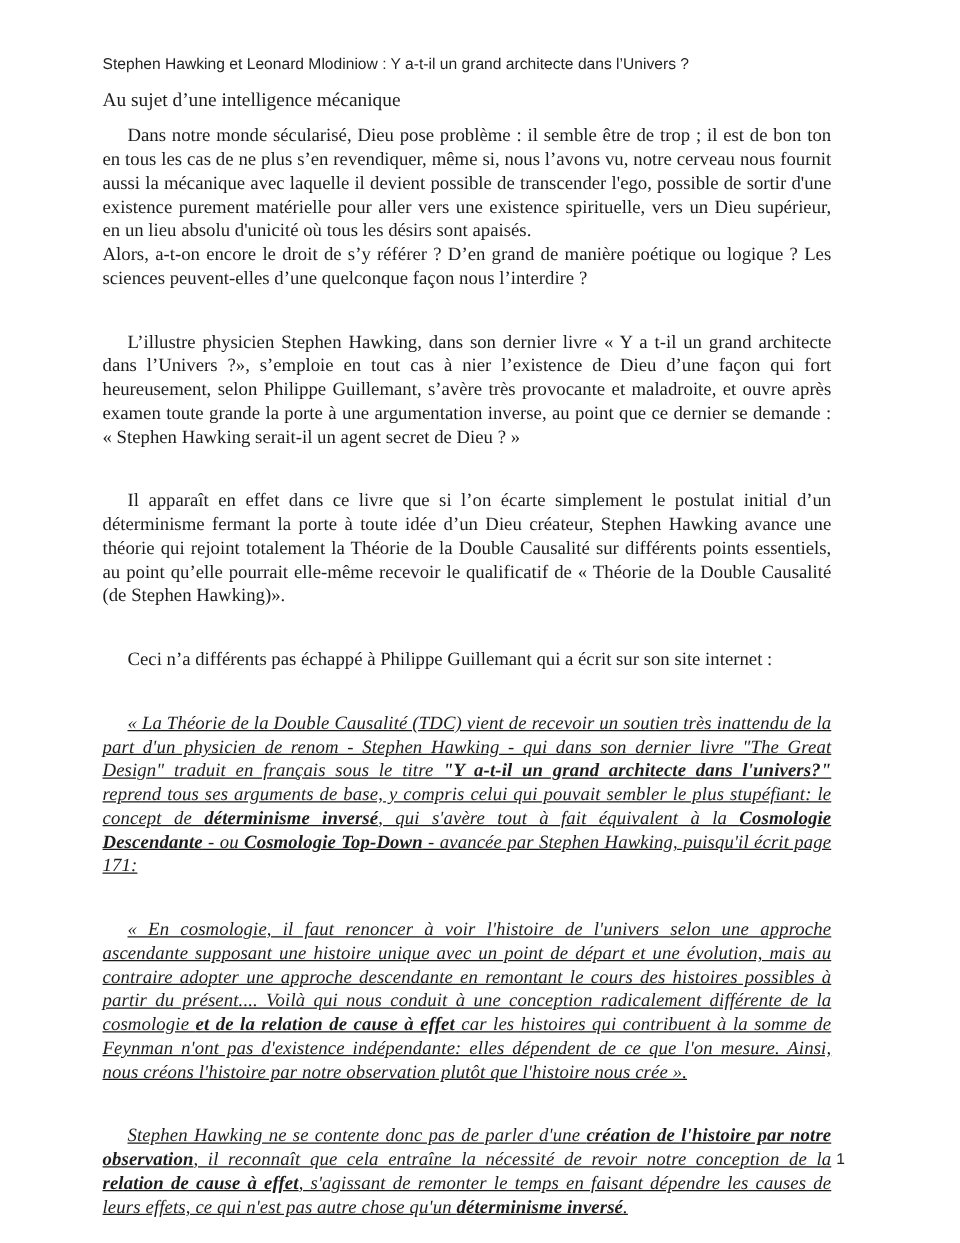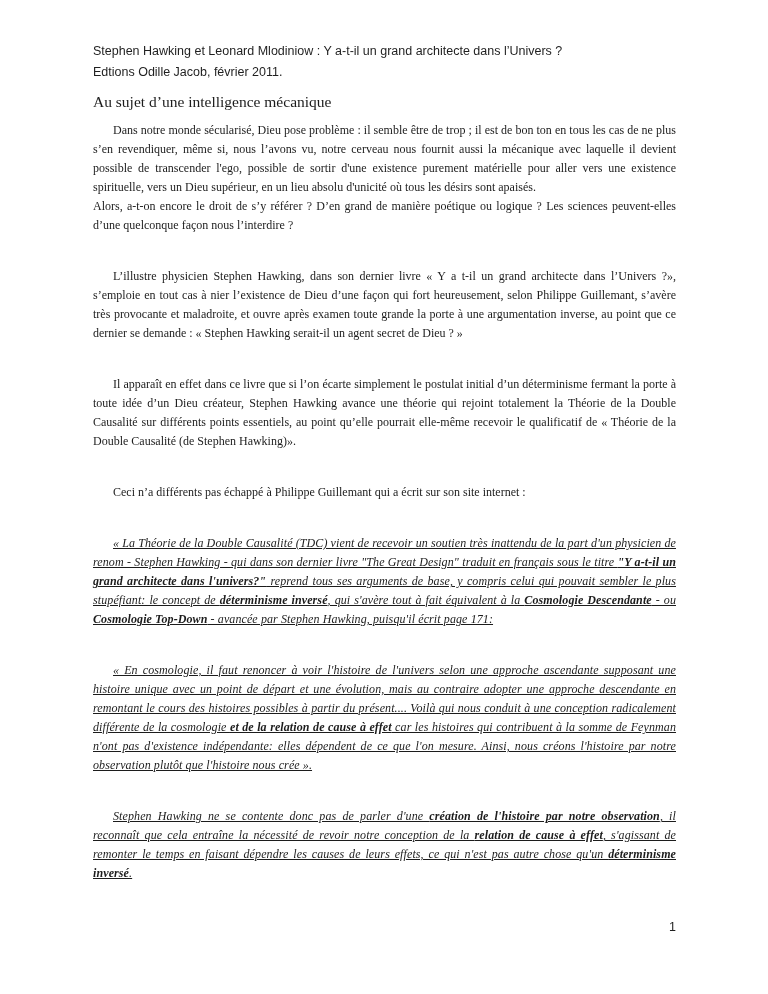--- a/index.html
+++ b/index.html
@@ -10,40 +10,40 @@
   .page {
     position: relative;
     width: 768px;
     height: 994px;
     background: #ffffff;
     overflow: hidden;
     color: #1c1c1c;
   }
   .content {
     position: absolute;
-    left: 93px;
+    left: 82px;
     top: 41px;
     width: 583px;
   }
   .doc-header {
     font-family: "Liberation Sans", sans-serif;
     font-size: 12.5px;
     line-height: 21px;
     color: #1f1f1f;
   }
   .doc-title {
     font-family: "Liberation Serif", "DejaVu Serif", serif;
     font-size: 15.5px;
     font-weight: normal;
     margin: 9px 0 0 0;
     line-height: 19px;
   }
   .para {
     font-family: "Liberation Serif", "DejaVu Serif", serif;
-    font-size: 12px;
+    font-size: 15px;
     line-height: 19px;
     text-align: justify;
     margin: 32px 0 0 0;
   }
   .para.indent { text-indent: 20px; }
   .para.nogap { margin-top: 0; }
   .para.firstgap { margin-top: 10px; }
   .para.italic { font-style: italic; letter-spacing: 0.1px; text-decoration: underline; }
   .para .bold { font-weight: bold; }
   .page-number {
@@ -57,21 +57,20 @@
     color: #1f1f1f;
   }
 </style>
 </head>
 <body>
 
 <div class="page">
   <div class="content">
     <div class="doc-header">
       <div>Stephen Hawking et Leonard Mlodiniow : Y a-t-il un grand architecte dans l’Univers ?</div>
-      <div>Edtions Odille Jacob, février 2011.</div>
     </div>
     <h1 class="doc-title">Au sujet d’une intelligence mécanique</h1>
     <div>
         <p class="para indent firstgap"><span>Dans notre monde sécularisé, Dieu pose problème : il semble être de trop ; il est de bon ton en tous les cas de ne plus s’en revendiquer, même si, nous l’avons vu, notre cerveau nous fournit aussi la mécanique avec laquelle il devient possible de transcender l'ego, possible de sortir d'une existence purement matérielle pour aller vers une existence spirituelle, vers un Dieu supérieur, en un lieu absolu d'unicité où tous les désirs sont apaisés.</span></p>
         <p class="para nogap"><span>Alors, a-t-on encore le droit de s’y référer ? D’en grand de manière poétique ou logique ? Les sciences peuvent-elles d’une quelconque façon nous l’interdire ?</span></p>
         <p class="para indent"><span>L’illustre physicien Stephen Hawking, dans son dernier livre « Y a t-il un grand architecte dans l’Univers ?», s’emploie en tout cas à nier l’existence de Dieu d’une façon qui fort heureusement, selon Philippe Guillemant, s’avère très provocante et maladroite, et ouvre après examen toute grande la porte à une argumentation inverse, au point que ce dernier se demande : « Stephen Hawking serait-il un agent secret de Dieu ? »</span></p>
         <p class="para indent"><span>Il apparaît en effet dans ce livre que si l’on écarte simplement le postulat initial d’un déterminisme fermant la porte à toute  idée d’un Dieu créateur, Stephen Hawking avance une théorie qui rejoint totalement la Théorie de la Double Causalité sur différents points essentiels, au point qu’elle pourrait elle-même recevoir le qualificatif de « Théorie de la Double Causalité (de Stephen Hawking)».</span></p>
         <p class="para indent"><span>Ceci n’a différents pas échappé à Philippe Guillemant qui a écrit sur son site internet :</span></p>
         <p class="para indent italic"><span>« La Théorie de la Double Causalité (TDC) vient de recevoir un soutien très inattendu de la part d'un physicien de renom - Stephen Hawking - qui dans son dernier livre "The Great Design" traduit en français sous le titre </span><span class="bold">"Y a-t-il un grand architecte dans l'univers?"</span><span> reprend tous ses arguments de base, y compris celui qui pouvait sembler le plus stupéfiant: le concept de </span><span class="bold">déterminisme inversé</span><span>, qui s'avère tout à fait équivalent à la </span><span class="bold">Cosmologie Descendante</span><span> - ou </span><span class="bold">Cosmologie Top-Down</span><span> - avancée par Stephen Hawking, puisqu'il écrit page 171:</span></p>
         <p class="para indent italic"><span>« En cosmologie, il faut renoncer à voir l'histoire de l'univers selon une approche ascendante supposant une histoire unique avec un point de départ et une évolution, mais au contraire adopter une approche descendante en remontant le cours des histoires possibles à partir du présent.... Voilà qui nous conduit à une conception radicalement différente de la cosmologie </span><span class="bold">et de la relation de cause à effet</span><span> car les histoires qui contribuent à la somme de Feynman n'ont pas d'existence indépendante: elles dépendent de ce que l'on mesure. Ainsi, nous créons l'histoire par notre observation plutôt que l'histoire nous crée ».</span></p>

